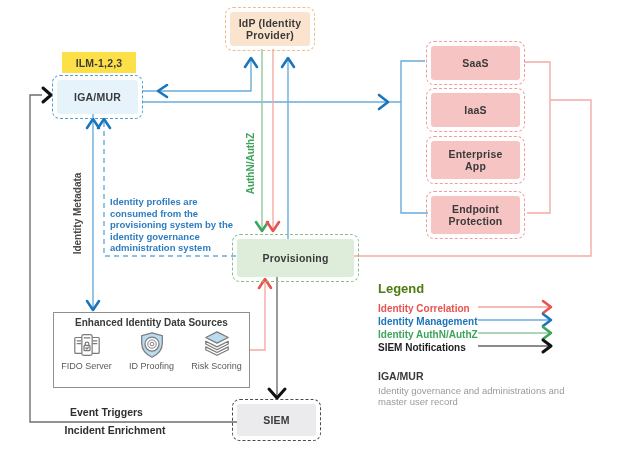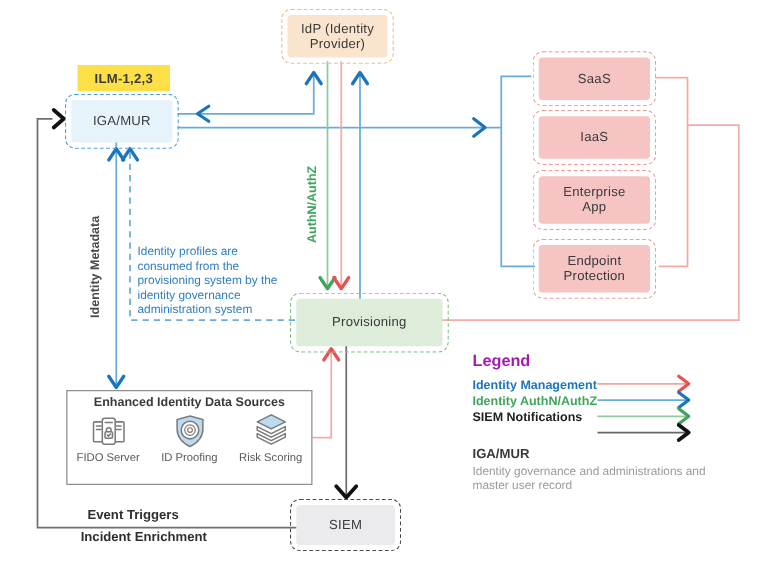--- a/index.html
+++ b/index.html
@@ -2,38 +2,38 @@
 <html><head>
 <meta charset="utf-8">
 <style>
   html,body{margin:0;padding:0;background:#fff;}
   #canvas{position:relative;width:624px;height:460px;background:#fff;
     font-family:"Liberation Sans",sans-serif;overflow:hidden;}
   svg.wires{position:absolute;left:0;top:0;z-index:1;}
   .bracket{position:absolute;border:1.5px dashed;border-radius:8px;z-index:2;}
   .fill{position:absolute;left:4px;top:4px;right:4px;bottom:4px;border-radius:3px;
     display:flex;align-items:center;justify-content:center;text-align:center;
-    font-size:10.5px;font-weight:normal;color:#3a3a3a;letter-spacing:.2px;line-height:1.15;}
+    font-size:10.5px;font-weight:bold;color:#3a3a3a;letter-spacing:.2px;line-height:1.15;}
   .plainbox{position:absolute;display:flex;align-items:center;justify-content:center;
     font-size:10.5px;font-weight:bold;color:#3a3a3a;letter-spacing:.2px;z-index:3;}
   .vlabel{position:absolute;transform:rotate(-90deg);font-size:10px;font-weight:bold;
     text-align:center;z-index:2;white-space:nowrap;}
   .edge-label{position:absolute;font-size:10.5px;font-weight:bold;color:#2f2f2f;
     text-align:center;z-index:2;}
   .annotation{position:absolute;left:110px;top:196px;width:124px;font-size:9.5px;
-    font-weight:normal;color:#2d7dc2;line-height:1.22;z-index:2;}
+    font-weight:bold;color:#2d7dc2;line-height:1.22;z-index:2;}
   .datasources{position:absolute;left:53px;top:312px;width:197px;height:76px;
     border:1.5px solid #8f8f8f;background:#fff;z-index:2;box-sizing:border-box;}
   .ds-title{font-size:10px;font-weight:bold;color:#3a3a3a;text-align:center;margin-top:4px;}
   .ds-row{display:flex;justify-content:space-around;margin-top:2px;}
   .ds-item{display:flex;flex-direction:column;align-items:center;width:60px;}
   .ds-item svg{width:30px;height:30px;}
   .ds-label{font-size:9px;color:#5a5a5a;margin-top:1px;white-space:nowrap;}
   .legend{position:absolute;left:378px;top:281px;z-index:2;width:230px;}
-  .lg-title{font-size:13px;font-weight:bold;color:#a21caf;margin-bottom:6px;}
+  .lg-title{font-size:13px;font-weight:bold;color:#4d7c0f;margin-bottom:6px;}
   .lg-item{font-size:10px;font-weight:bold;height:13px;line-height:13px;}
   .lg0{color:#e8524f}.lg1{color:#1b75bc}.lg2{color:#3fa45c}.lg3{color:#1f1f1f}
   .lg-term{font-size:10.5px;font-weight:bold;color:#3a3a3a;margin-top:16px;}
   .lg-def{font-size:9.5px;color:#9a9a9a;width:195px;line-height:1.2;margin-top:3px;}
 </style>
 </head>
 <body>
 
 <div id="canvas">
 
@@ -179,20 +179,21 @@
             <path d="M16 2 L28 8 L16 14 L4 8 Z" fill="#BBDCF0"></path>
           </g>
         </svg>
         <div class="ds-label">Risk Scoring</div>
       </div>
     </div>
   </div>
 
   <div class="legend">
     <div class="lg-title">Legend</div>
+    <div class="lg-item lg0">Identity Correlation</div>
     <div class="lg-item lg1">Identity Management</div>
     <div class="lg-item lg2">Identity AuthN/AuthZ</div>
     <div class="lg-item lg3">SIEM Notifications</div>
     <div class="lg-term">IGA/MUR</div>
     <div class="lg-def">Identity governance and administrations and master user record</div>
   </div>
 
 </div>
 
 </body></html>

